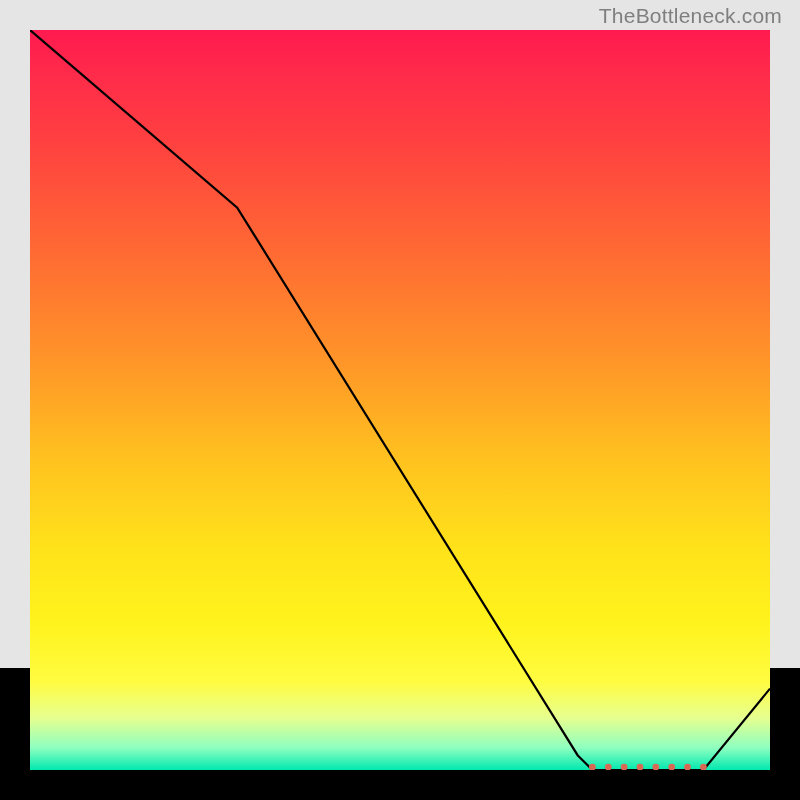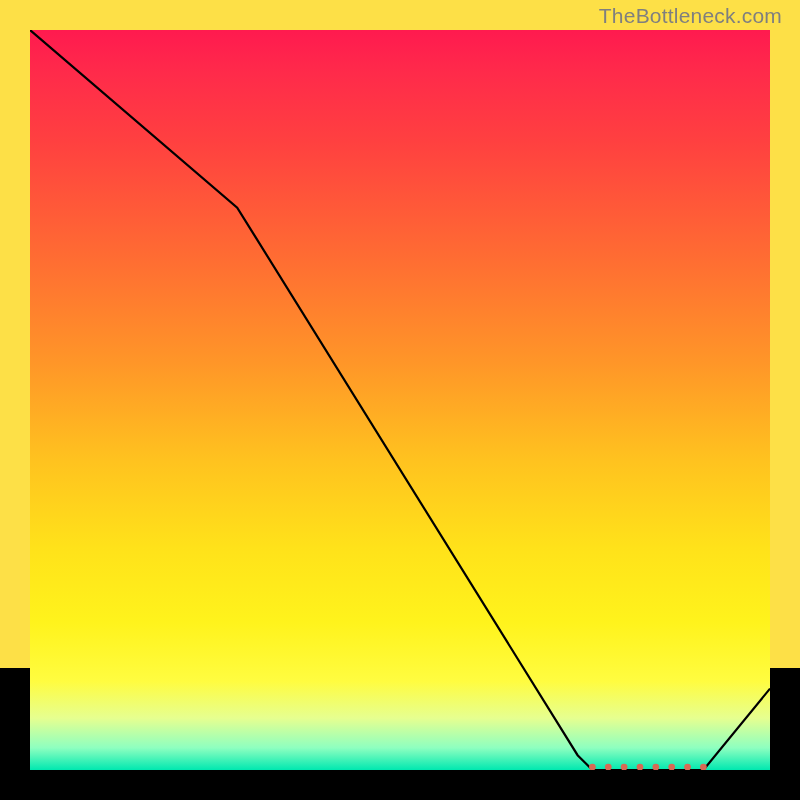--- a/index.html
+++ b/index.html
@@ -8,21 +8,21 @@
     width: 800px;
     height: 800px;
     background: #000;
     overflow: hidden;
     font-family: Arial, Helvetica, sans-serif;
   }
   .frame {
     position: relative;
     width: 800px;
     height: 668px;
-    background: #fde047;
+    background: #e5e5e5;
   }
   .watermark {
     position: absolute;
     top: 4px;
     right: 18px;
     color: #7f7f7f;
     font-size: 21px;
     font-weight: 400;
     letter-spacing: 0.2px;
   }

